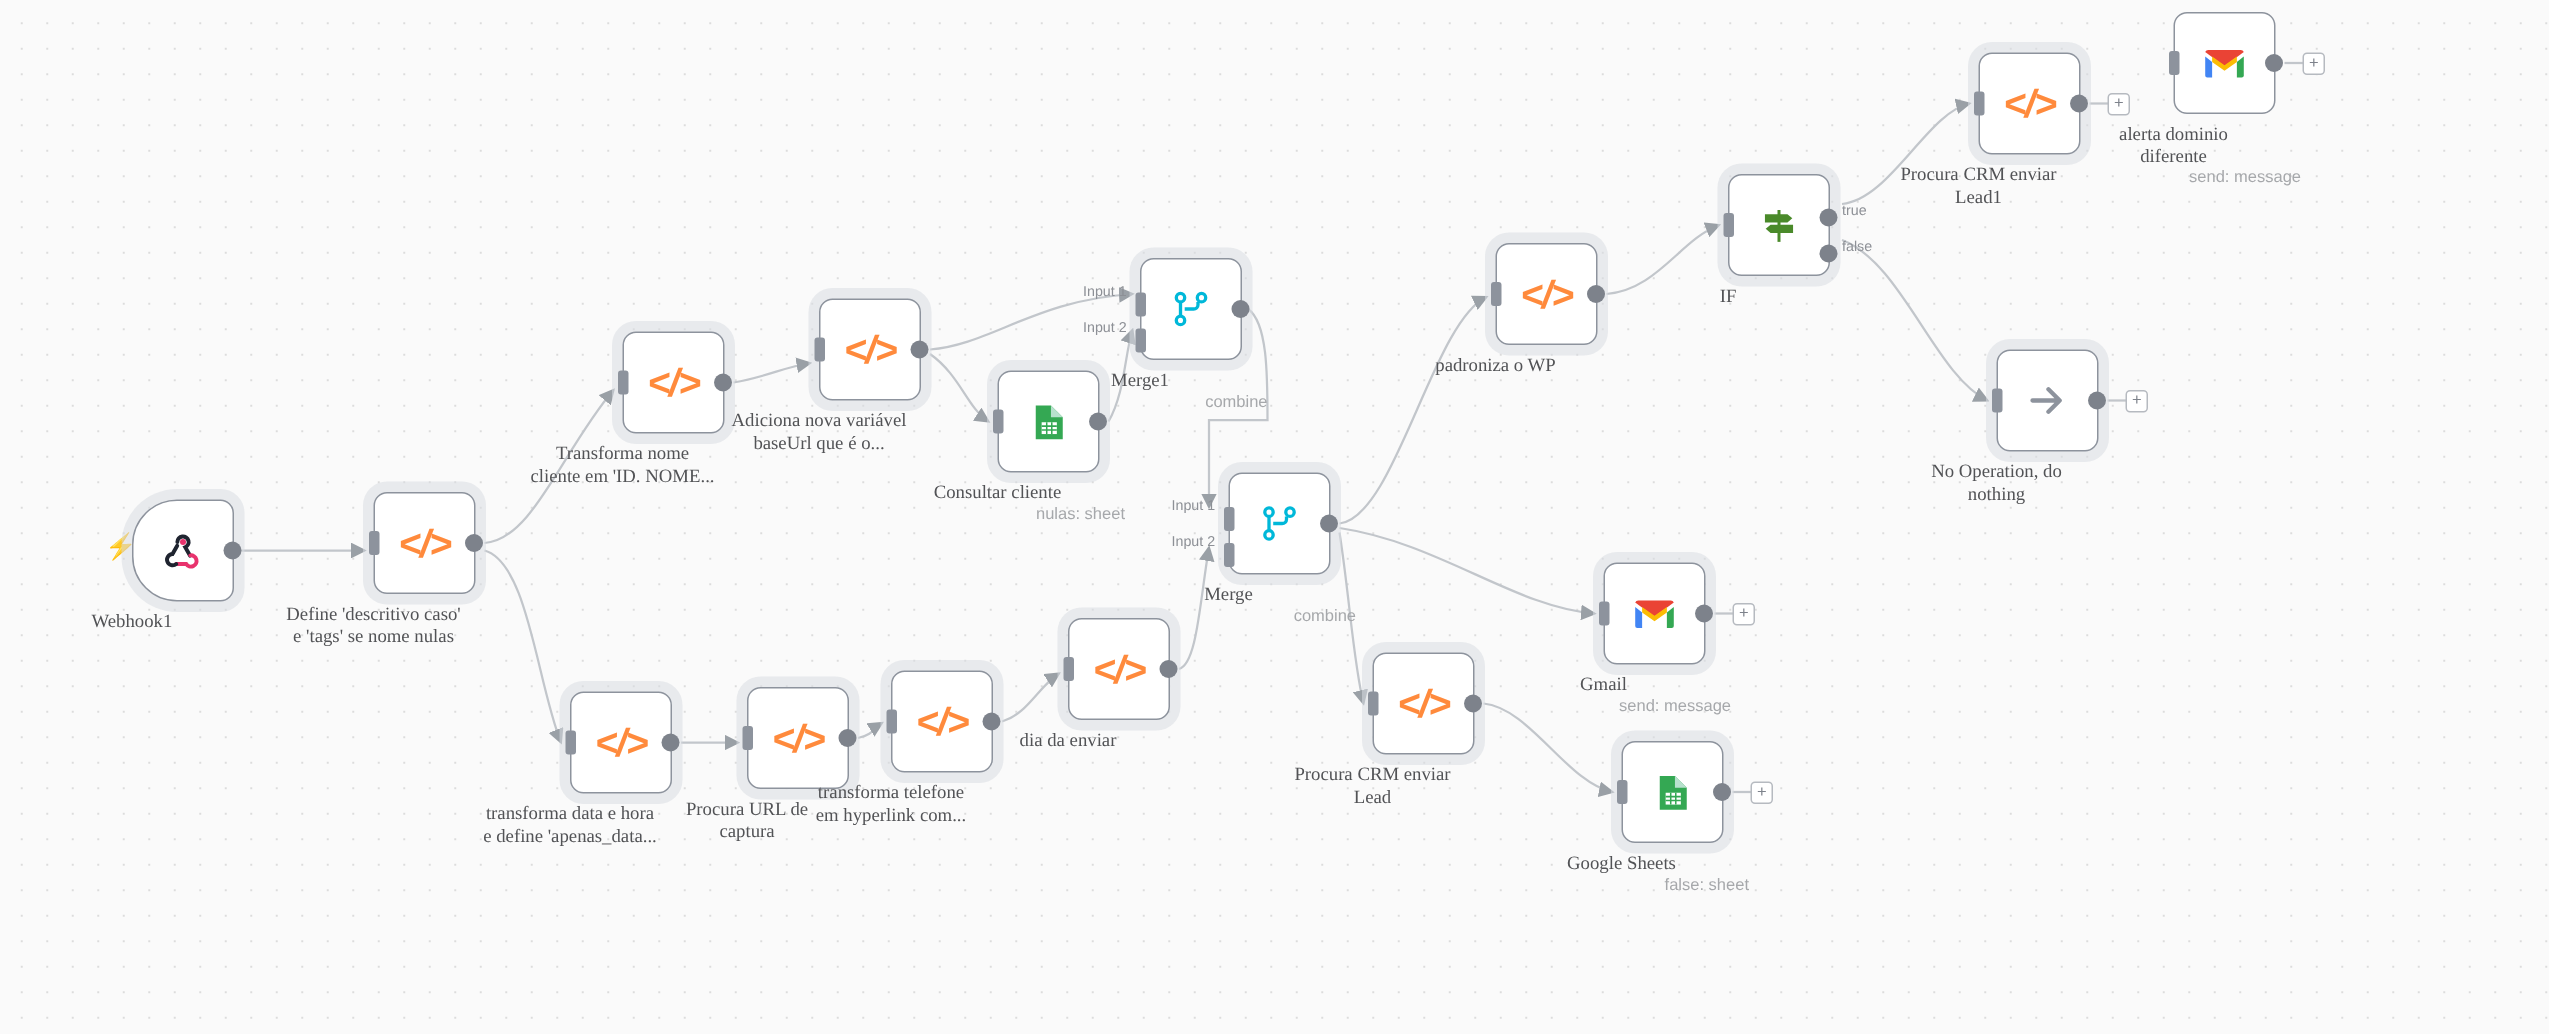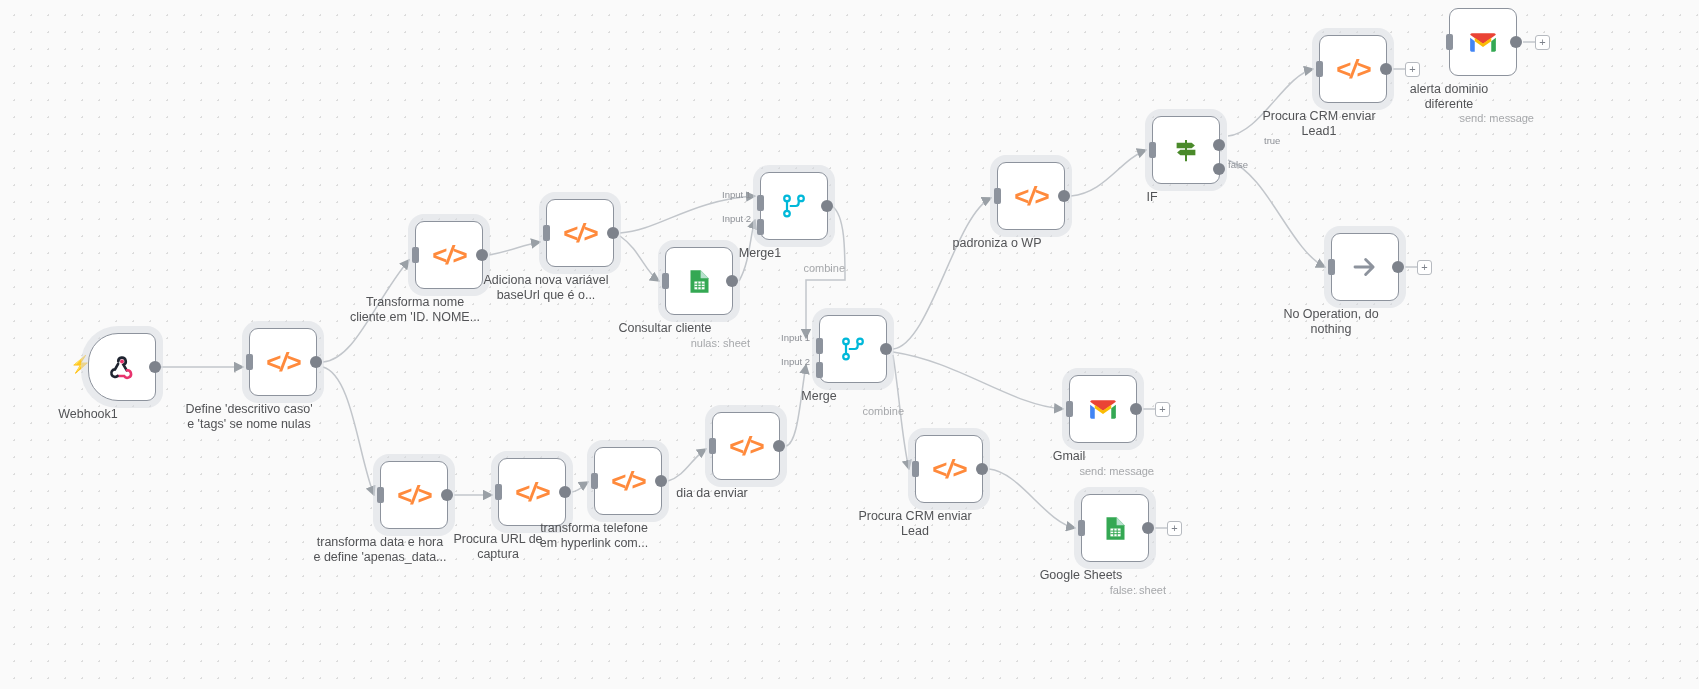--- a/index.html
+++ b/index.html
@@ -50,20 +50,21 @@
     position: absolute;
     top: 74px;
     left: 50%;
     transform: translateX(-50%);
     width: 162px;
     text-align: center;
     font-size: 12.5px;
     line-height: 14.5px;
     color: #525356;
     white-space: pre-line;
+    font-family: Liberation Serif, serif;
   }
   .node-sublabel {
     position: absolute;
     left: 50%;
     transform: translateX(-50%);
     width: 170px;
     text-align: right;
     font-size: 11px;
     line-height: 13px;
     color: #a6a8ab;
@@ -340,21 +341,21 @@
     <div class="node glow">
       <svg class="svg-icon" width="30" height="30" viewBox="0 0 24 24">
         <rect x="11.2" y="4" width="1.6" height="17" fill="#4a8a2a"></rect>
         <path d="M4.5 6.2h12l2.6 2.2-2.6 2.2h-12z" fill="#4a8a2a"></path>
         <path d="M19.5 11.8h-12l-2.6 2.2 2.6 2.2h12z" fill="#4a8a2a"></path>
       </svg>
       <div class="port-in"></div>
       <div class="port-out o1"></div>
       <div class="port-out o2"></div>
     </div>
-    <div class="port-lbl" style="left:76px; top:19px;margin-left:36px;">true</div>
+    <div class="port-lbl" style="left:76px; top:19px;">true</div>
     <div class="port-lbl" style="left:76px; top:43px;">false</div>
     <div class="node-label">IF</div>
   </div>
 
   <div class="node-wrap" style="left:1319px; top:35px;">
     <div class="node glow">
       <span class="icon-code">&lt;/&gt;</span>
       <div class="port-in"></div>
       <div class="port-out"></div>
     </div>

